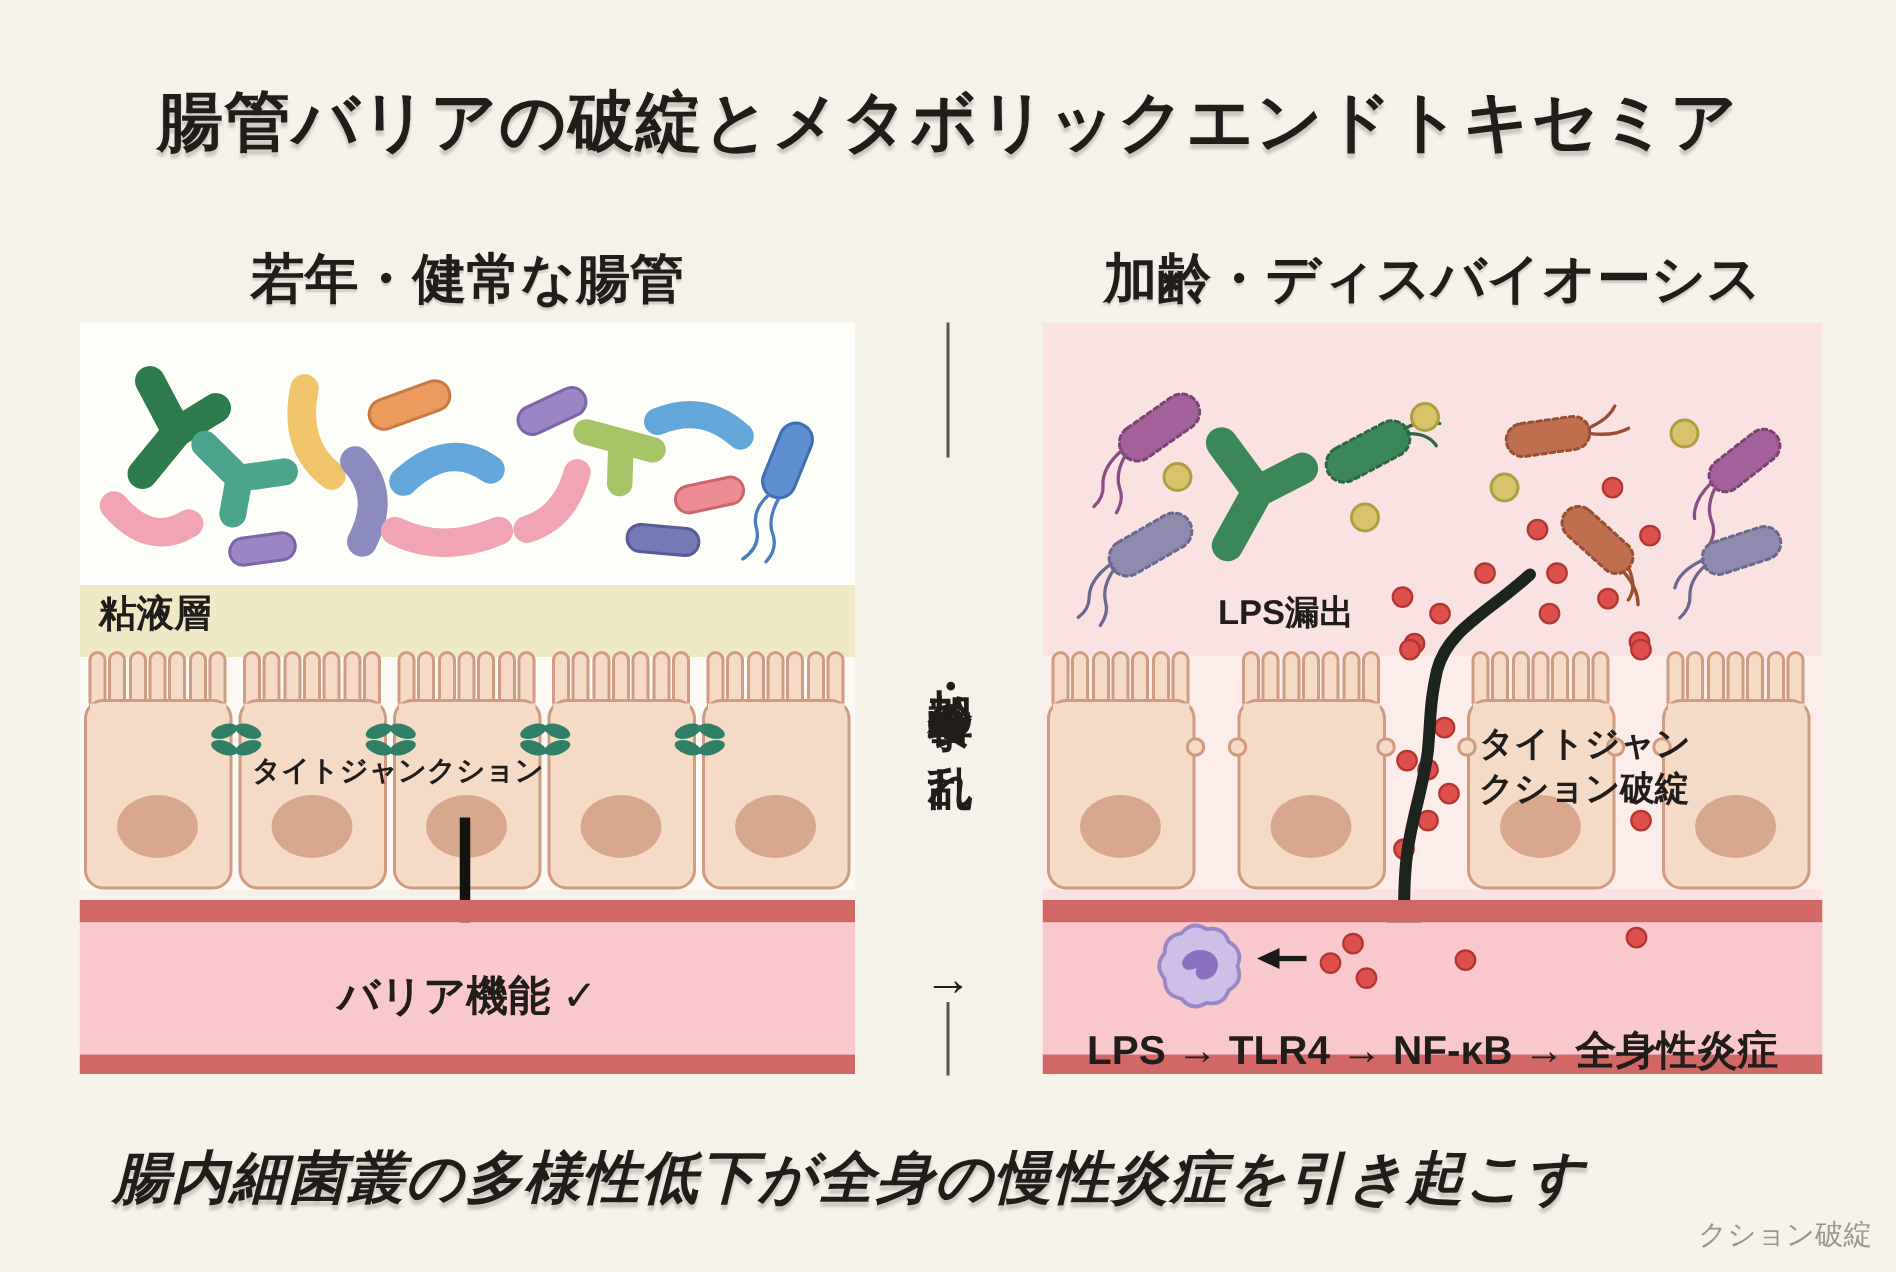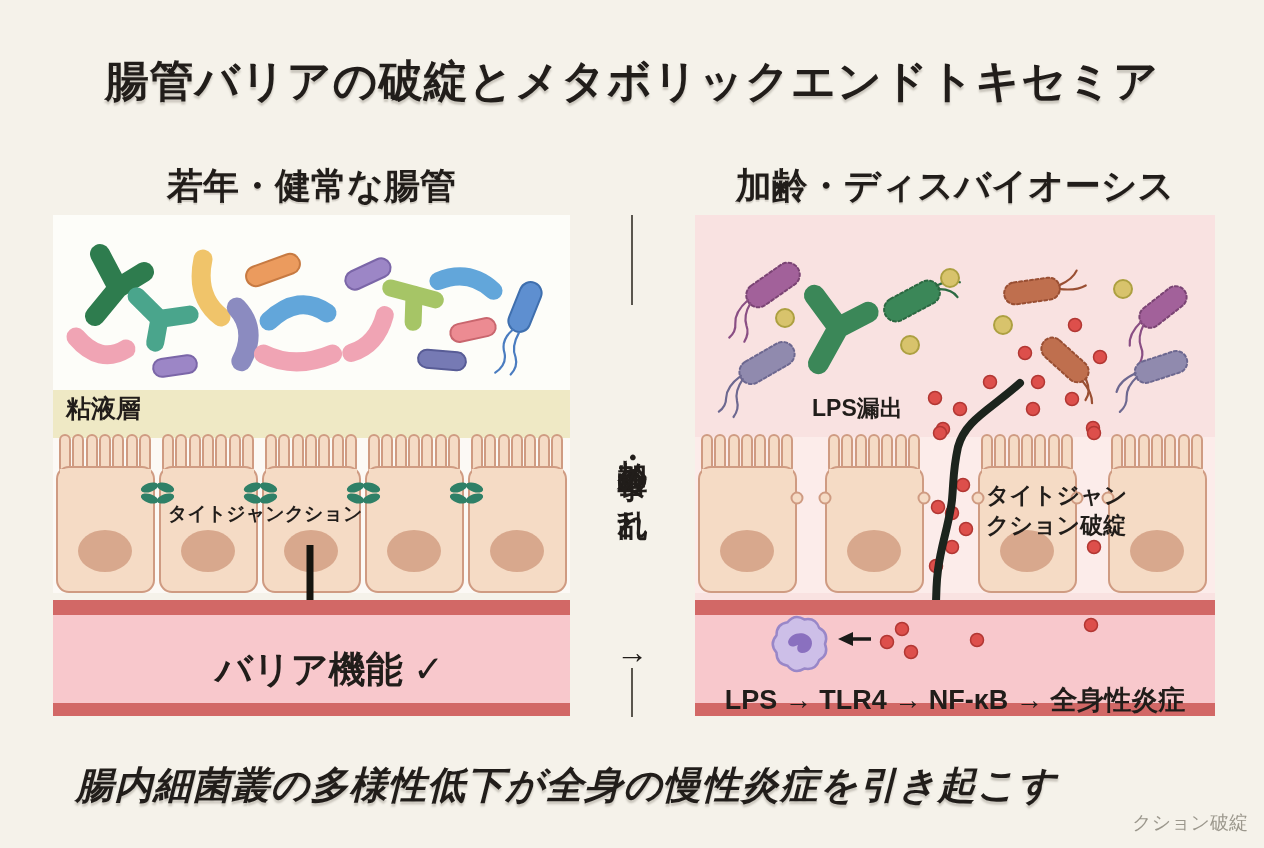--- a/index.html
+++ b/index.html
@@ -30,21 +30,21 @@
   .div-bottom{top:668px;height:49px;}
   .divider-label{
     left:600px;top:330px;width:64px;height:302px;
     writing-mode:vertical-rl;text-orientation:upright;
     font-size:30px;font-weight:800;letter-spacing:3px;
     display:flex;align-items:center;justify-content:center;
   }
   .divider-arrow{left:600px;top:634px;width:64px;font-size:32px;font-weight:800;}
   .mucus-label{left:66px;top:392px;font-size:25px;font-weight:800;}
   .tj-label{left:168px;top:501px;font-size:19px;font-weight:700;}
-  .barrier-label{left:71px;top:645px;width:517px;font-size:37px;font-weight:800;}
+  .barrier-label{left:53px;top:645px;width:517px;font-size:28px;font-weight:800;}
   .lps-leak-label{left:812px;top:393px;font-size:23px;font-weight:800;}
   .tj-break-label{left:986px;top:480px;font-size:23px;font-weight:800;line-height:30px;}
   .cascade-label{left:695px;top:666px;width:520px;font-size:27px;font-weight:800;margin-top:16px;}
   .caption{
     left:0;top:760px;width:1132px;
     font-size:38px;font-weight:900;letter-spacing:1px;
     text-shadow:0 3px 2px rgba(80,70,60,0.25);
     font-style:italic;
   }
   .watermark{right:16px;top:810px;font-size:19px;color:#9b978c;}

